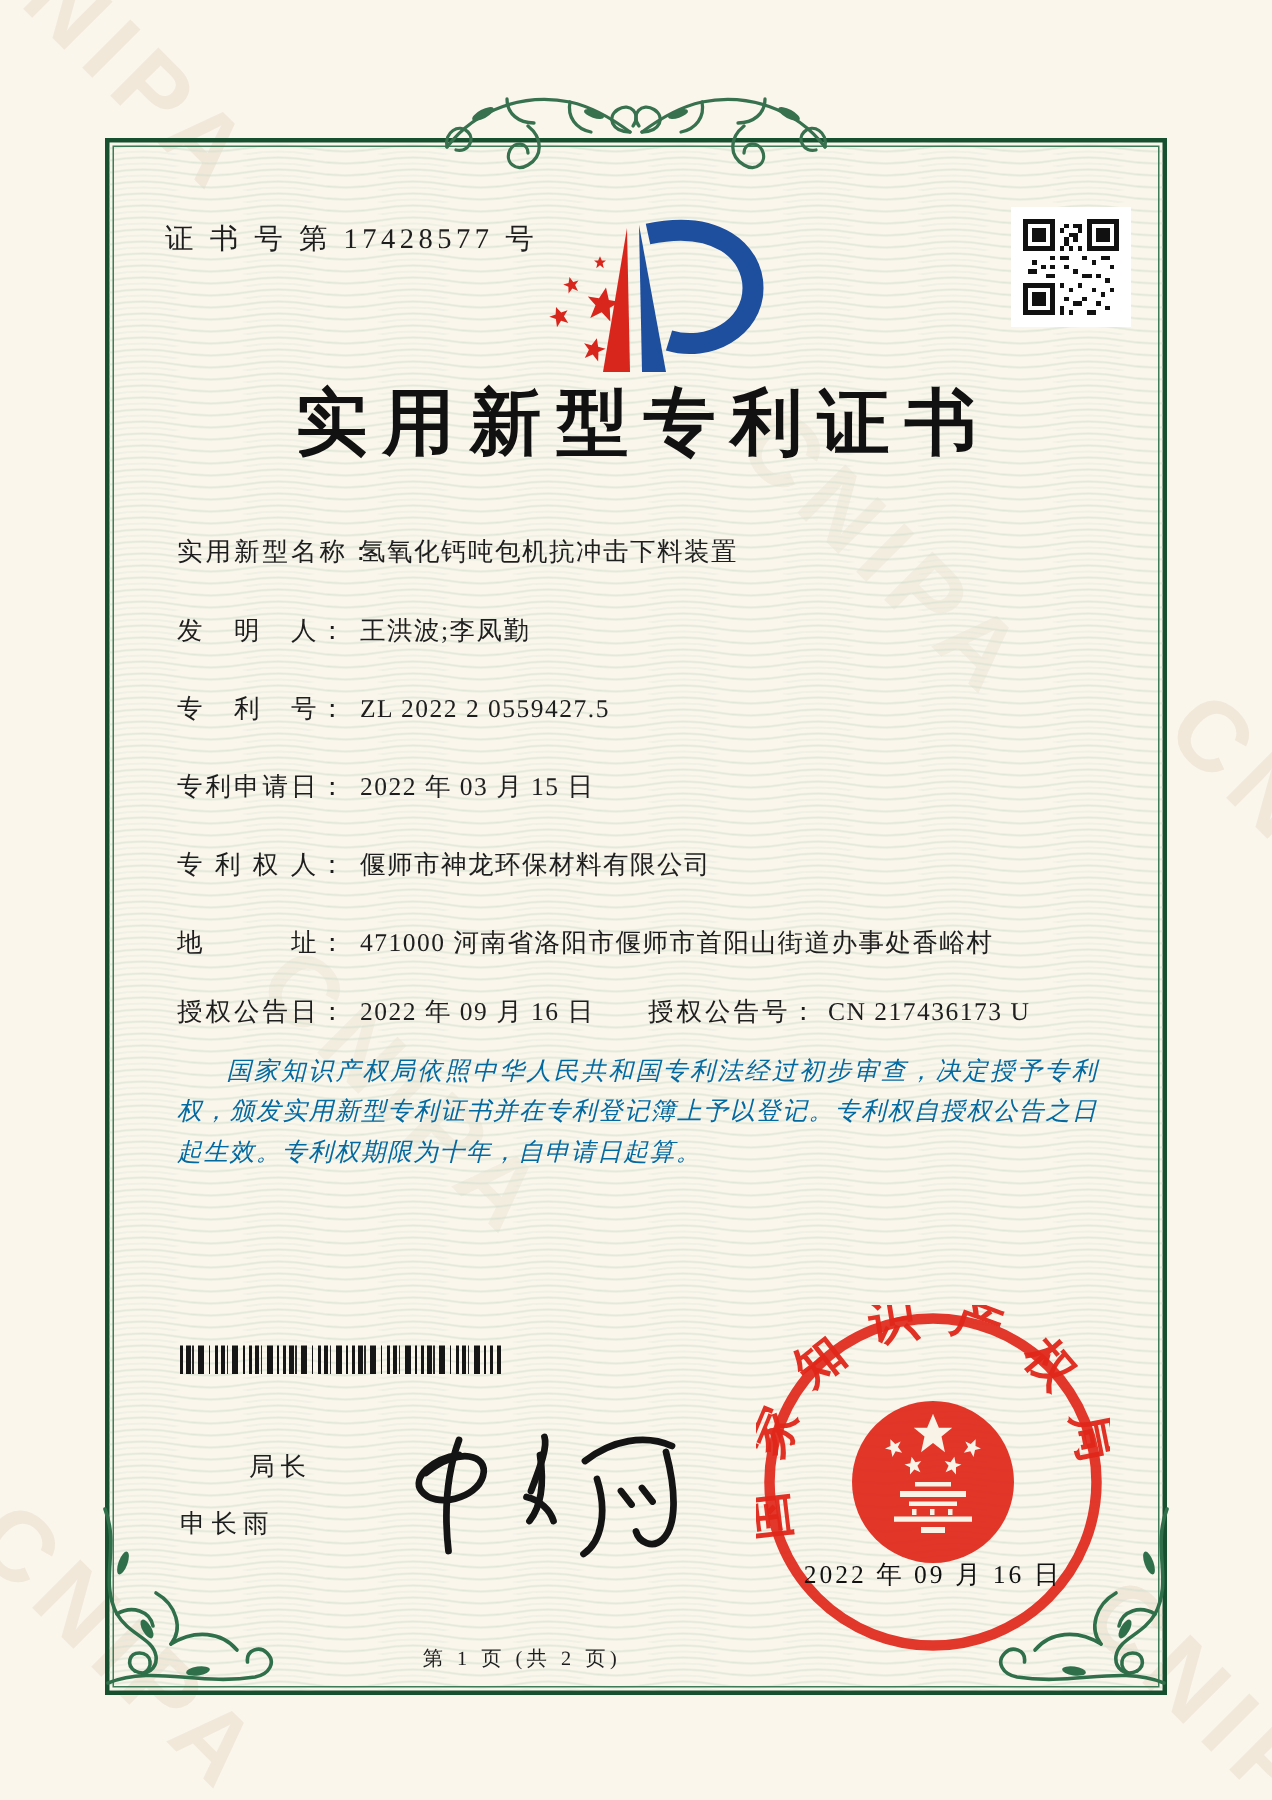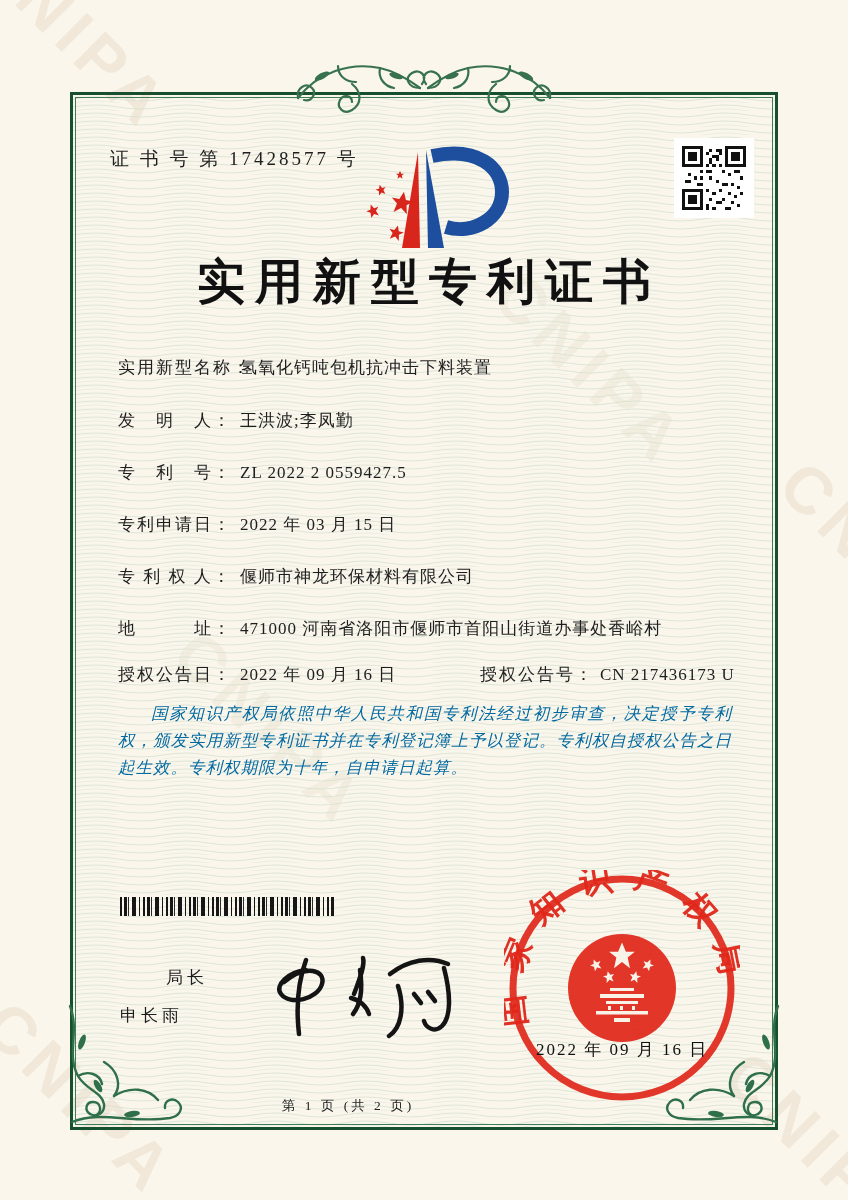--- a/index.html
+++ b/index.html
@@ -24,21 +24,21 @@
   .title{left:0;top:250px;width:848px;text-align:center;font-size:48px;
          font-weight:bold;letter-spacing:10px;text-indent:10px;color:#111;}
 
   .qr-box{left:674px;top:138px;width:80px;height:80px;background:#fff;}
   .qr{position:absolute;left:8px;top:8px;width:64px;height:64px;}
 
   .field-row{left:118px;font-size:17px;letter-spacing:1px;white-space:nowrap;}
   .flabel{display:inline-block;width:122px;letter-spacing:2px;white-space:nowrap;}
   .fvalue{letter-spacing:1px;}
   .grant-right{position:absolute;left:314px;top:0;white-space:nowrap;}
-  .grant-right .flabel{width:auto;margin-right:6px;margin-left:48px;}
+  .grant-right .flabel{width:auto;margin-right:6px;}
 
   .paras{left:118px;top:700px;width:614px;font-size:16.5px;line-height:27px;
          letter-spacing:1px;text-align:justify;color:#0369a1;font-style:italic;}
   .paras p{margin:0;text-indent:2em;}
 
   .barcode{left:120px;top:897px;width:214px;height:19px;
     background:repeating-linear-gradient(90deg,
       #161616 0 2px,rgba(0,0,0,0) 2px 4px,
       #161616 4px 7px,rgba(0,0,0,0) 7px 8px,
       #2a2a2a 8px 9px,rgba(0,0,0,0) 9px 12px,

